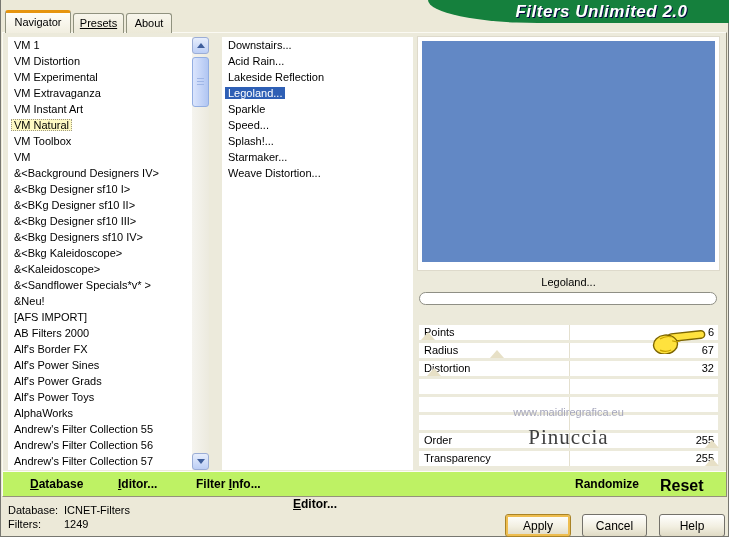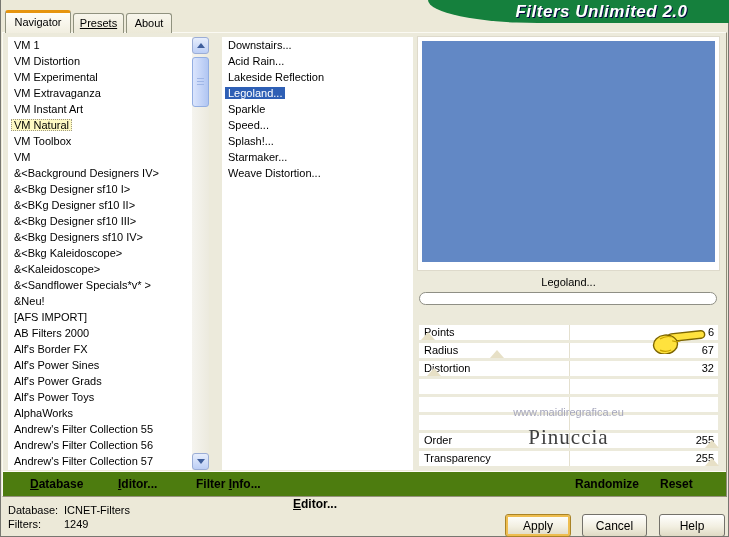--- a/index.html
+++ b/index.html
@@ -69,29 +69,29 @@
     border-left:7px solid transparent; border-right:7px solid transparent;
     border-bottom:8px solid #e7e0c6; }
   
   .wm { position:absolute; left:419px; width:299px; text-align:center; pointer-events:none; z-index:4; }
   #wm1 { top:381px; font-family:Liberation Serif, serif; font-size:21px; color:#404040; letter-spacing:1px;margin-top:44px; }
   #wm2 { top:406px; font-size:11px; color:#a6a7bc; }
   
   #hand { position:absolute; left:652px; top:324px; z-index:5; }
   
   #strip { position:absolute; left:3px; top:471px; width:723px; height:26px;
-    background:#4d7c0f; border-top:1px solid #fdfcf6; border-bottom:1px solid #95917c; }
+    background:#bef264; border-top:1px solid #fdfcf6; border-bottom:1px solid #95917c; }
   .tb { position:absolute; top:5px; font-weight:bold; font-size:12px; cursor:default; white-space:nowrap; }
   .tb .mn { text-decoration:underline; }
   #strip .tb:nth-child(1){ left:27px; }
   #strip .tb:nth-child(2){ left:115px; }
   #strip .tb:nth-child(3){ left:193px; }
   #strip .tb:nth-child(4){ left:290px;margin-top:20px; }
   #randomize-btn { position:absolute; left:554px; top:5px; font-weight:bold; font-size:12px;padding-left:18px; }
-  #reset-btn     { position:absolute; left:657px; top:5px; font-weight:bold; font-size:12px; }
+  #reset-btn     { position:absolute; left:657px; top:5px; font-weight:bold; font-size:16px; }
   
   .status-line { position:absolute; left:8px; white-space:nowrap; }
   .status-line .sv { position:absolute; left:56px; }
   #status1 { top:504px; } #status2 { top:518px; }
   
   .xp-btn { position:absolute; top:514px; height:23px; font-family:"Liberation Sans",sans-serif;
     font-size:12px; text-align:center; line-height:20px;
     background:linear-gradient(#ffffff,#f2efe1 55%,#dfdac4); border:1px solid #73716a; border-radius:3px; }
   #apply-btn  { left:505px; width:66px; box-shadow:inset 0 0 0 2px #eebd4f; border-color:#a98327; }
   #cancel-btn { left:582px; width:65px; }

